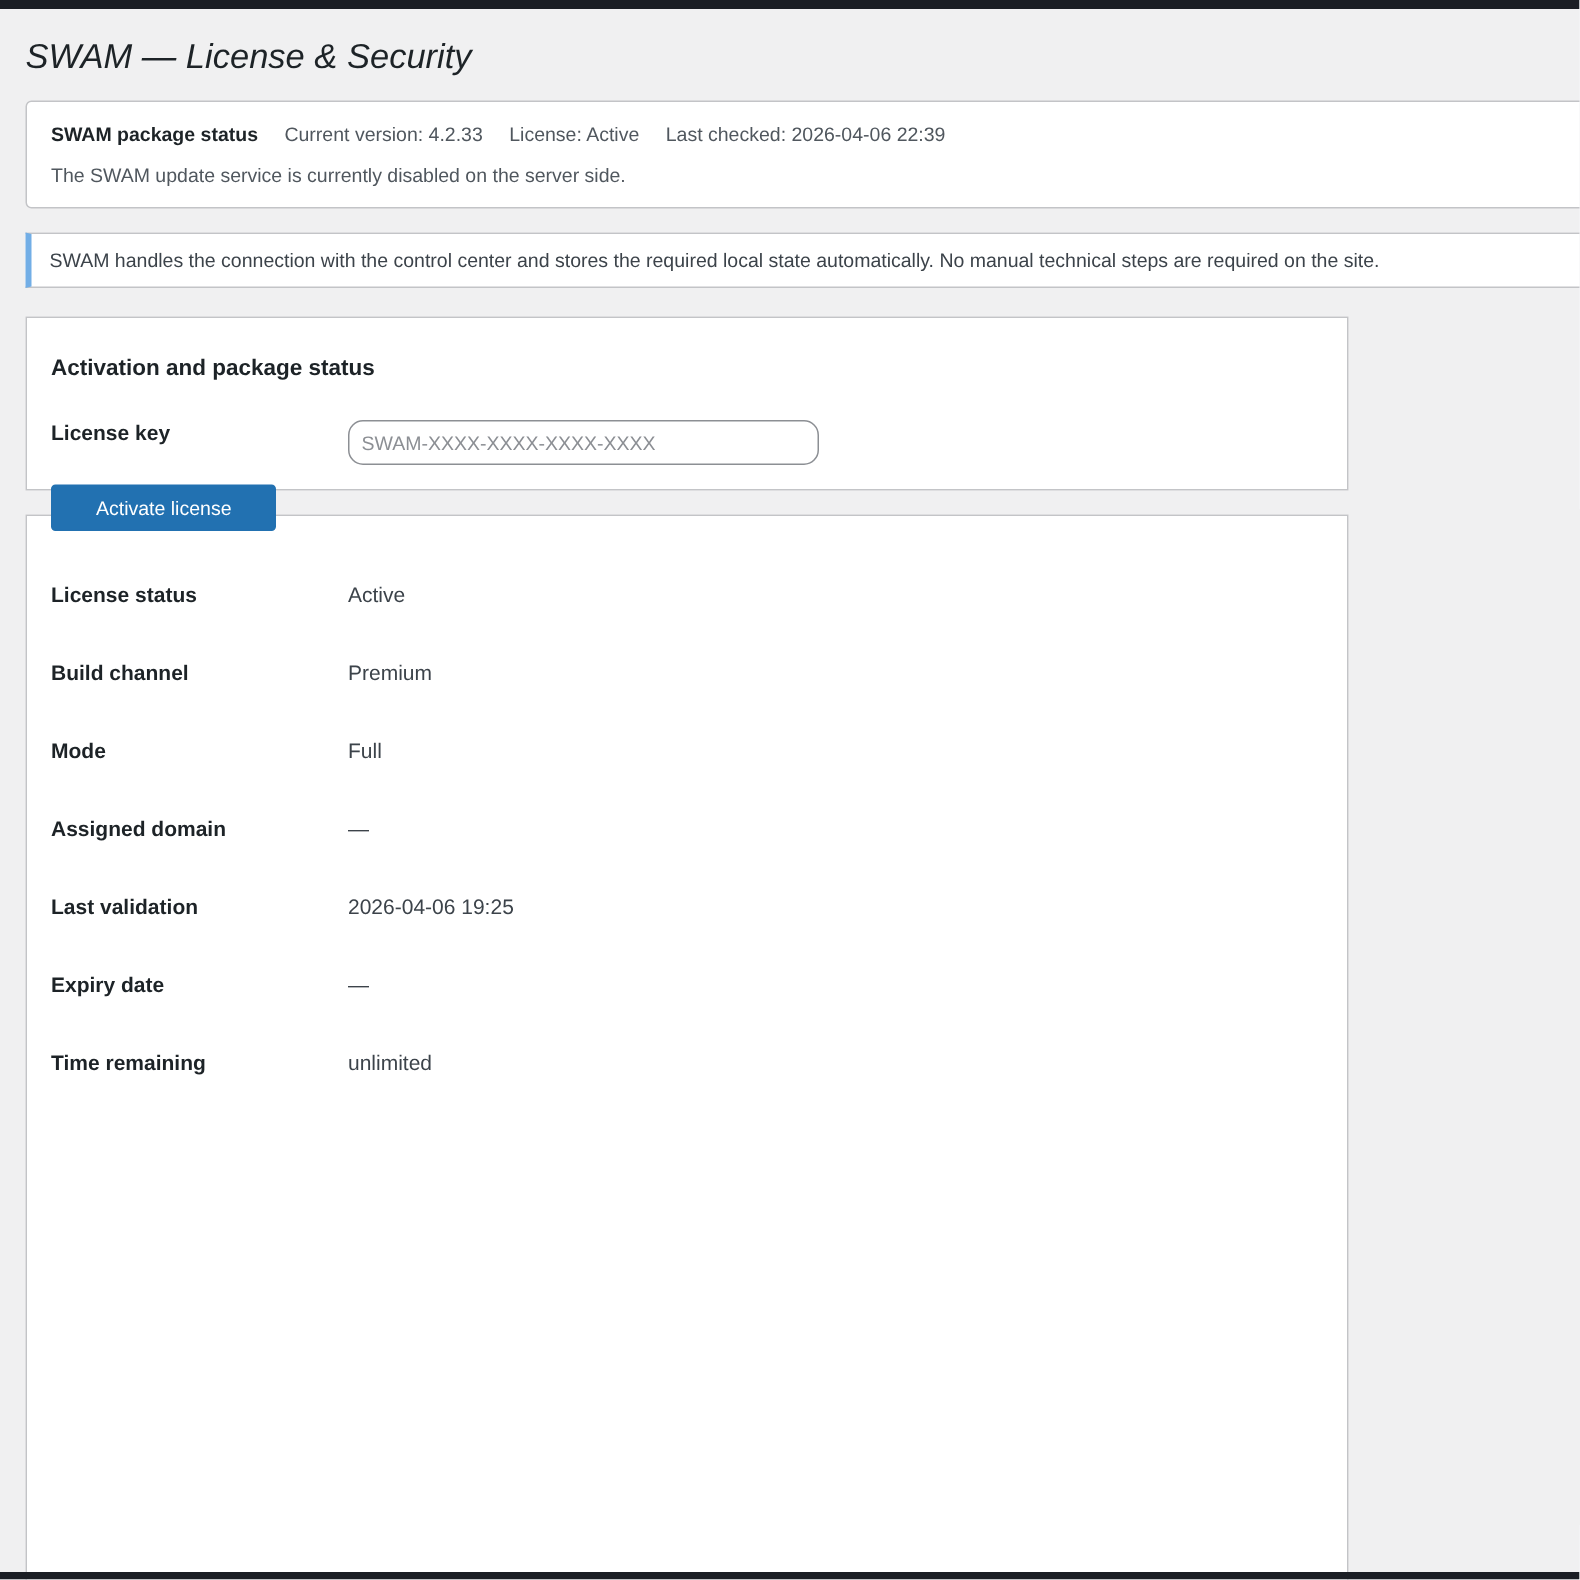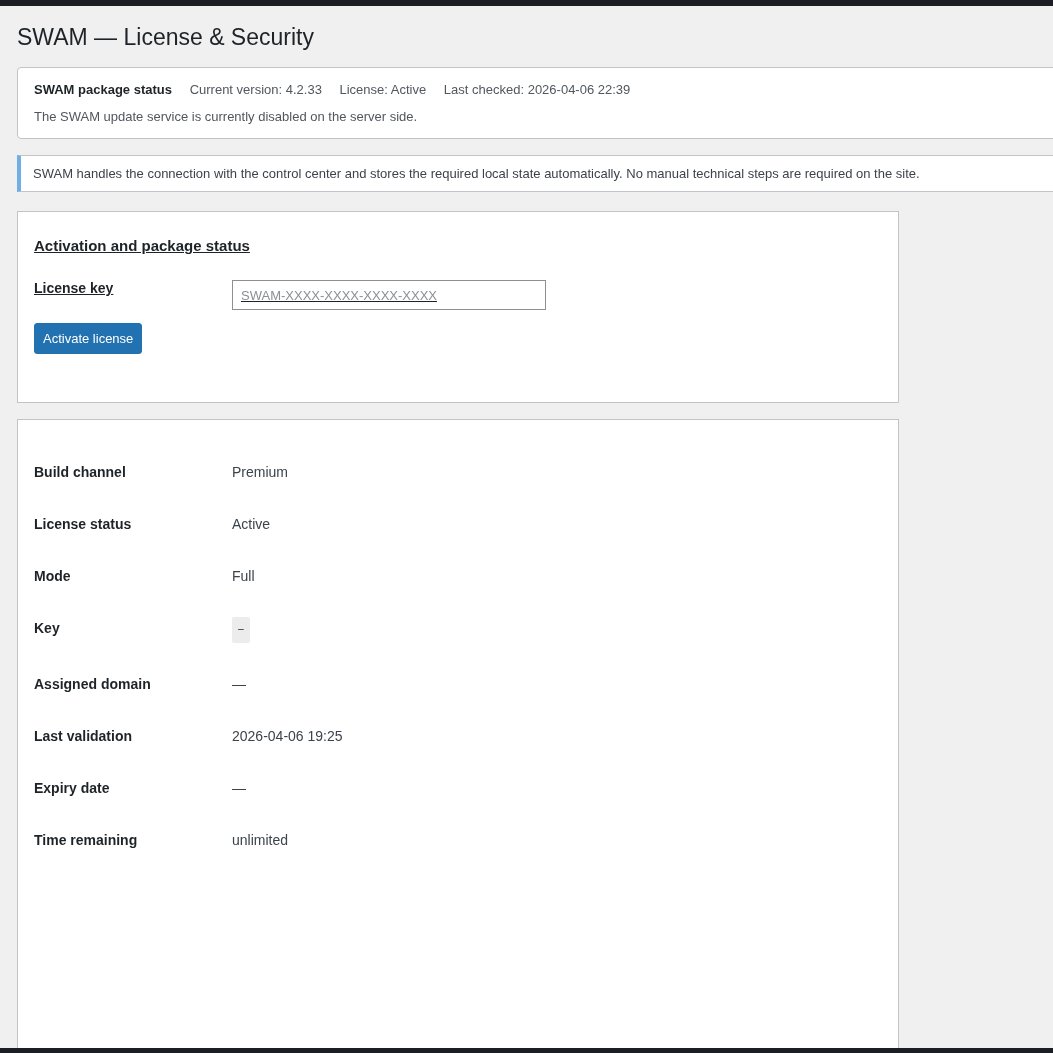--- a/index.html
+++ b/index.html
@@ -29,20 +29,21 @@
     width: 1053px; height: 1047px;
     padding: 16px 0 0 17px;
     overflow: hidden;
   }
   h1.page-title {
     margin: 0 0 15px 0;
     font-size: 23px;
     font-weight: 400;
     line-height: 30px;
     color: #1d2327;
+    font-style: italic;
   }
   
   .wide-box {
     width: 1246px;
     background: #ffffff;
     border: 1px solid #c3c4c7;
     border-radius: 4px;
     padding: 11px 16px;
   }
   .update-box .line1 {
@@ -72,21 +73,21 @@
     font-size: 13px;
     line-height: 19px;
     color: #3c434a;
   }
   .card {
     width: 882px;
     background: #ffffff;
     border: 1px solid #c3c4c7;
     padding: 14px 16px 16px 16px;
   }
-  .card-activation { margin-top: 19px; height: 192px; text-decoration: underline; }
+  .card-activation { margin-top: 19px; height: 116px; }
   .card-status { margin-top: 16px; height: 760px; }
   h2.card-title {
     margin: 10px 0 0 0;
     font-size: 15px;
     font-weight: 600;
     line-height: 20px;
     color: #1d2327;
   }
   .form-row {
     margin-top: 24px;
@@ -97,40 +98,40 @@
     width: 198px;
     flex: 0 0 198px;
     font-size: 14px;
     font-weight: 600;
     color: #1d2327;
   }
   input.license-input {
     width: 314px;
     height: 30px;
     border: 1px solid #8c8f94;
-    border-radius: 0;
+    border-radius: 10px;
     padding: 0 8px;
     font-size: 13px;
     font-family: "Liberation Sans", "DejaVu Sans", sans-serif;
     color: #2c3338;
     background: #ffffff;
     outline: none;
   }
   input.license-input::placeholder { color: #8c8f94; opacity: 1; }
   .btn-primary {
     margin-top: 13px;
     display: inline-block;
     background: #2271b1;
     border: 1px solid #2271b1;
     border-radius: 3px;
     color: #ffffff;
     font-size: 13px;
     font-family: "Liberation Sans", "DejaVu Sans", sans-serif;
     line-height: 1;
-    padding: 8px 8px;
+    padding: 8px 29px;
     cursor: pointer;
   }
   .status-rows { margin-top: 12px; }
   .status-row {
     display: flex;
     align-items: flex-start;
     padding: 15px 0;
   }
   .status-row .row-label {
     width: 198px;
@@ -182,38 +183,34 @@
     <div class="form-row">
       <div class="form-label">License key</div>
       <input class="license-input" type="text" placeholder="SWAM-XXXX-XXXX-XXXX-XXXX" value="" style="">
     </div>
     <button class="btn-primary">Activate license</button>
   </div>
 
   <div class="card card-status">
     <div class="status-rows">
   <div class="status-row">
+    <div class="row-label">License status</div>
+    <div class="row-value">Active</div>
+  </div>
+
+  <div class="status-row">
     <div class="row-label">Build channel</div>
     <div class="row-value">Premium</div>
   </div>
 
   <div class="status-row">
-    <div class="row-label">License status</div>
-    <div class="row-value">Active</div>
-  </div>
-
-  <div class="status-row">
     <div class="row-label">Mode</div>
     <div class="row-value">Full</div>
   </div>
 
-  <div class="status-row">
-    <div class="row-label">Key</div>
-    <div class="row-value chip">–</div>
-  </div>
 
   <div class="status-row">
     <div class="row-label">Assigned domain</div>
     <div class="row-value">—</div>
   </div>
 
 
 
   <div class="status-row">
     <div class="row-label">Last validation</div>

